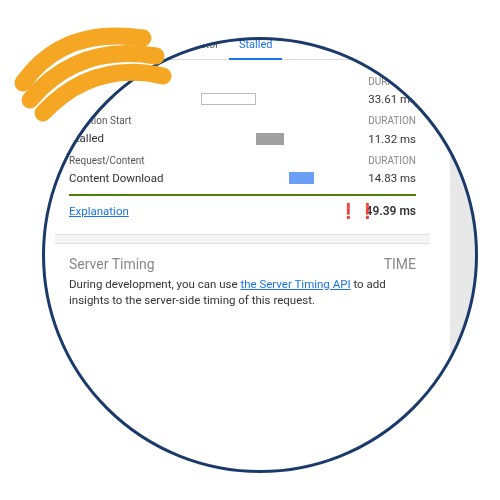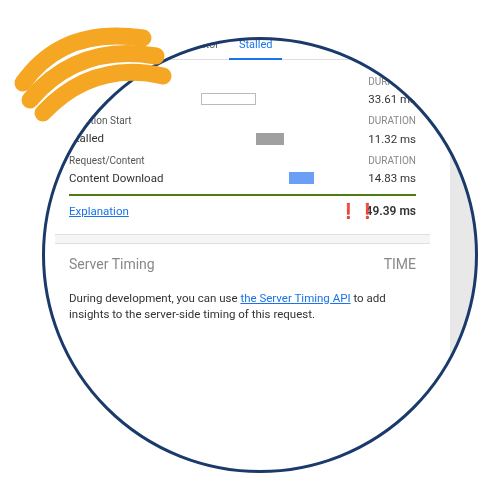--- a/index.html
+++ b/index.html
@@ -20,21 +20,21 @@
 .trow .chart { flex: 1; height: 14px; position: relative; }
 .trow .val { flex: 0 0 60px; text-align: right; font-size: 11.5px; }
 .bar { position: absolute; height: 12px; top: 1px; }
 .box { position: absolute; height: 12px; top: 1px; border: 1px solid #bbb; background: #fff; }
 .total { display: flex; justify-content: space-between; align-items: center; padding: 8px 0; border-top: 2px solid #4d7c0f; margin-top: 6px; }
 .link { color: #1a73e8; text-decoration: underline; font-size: 11.5px; cursor: pointer; }
 .total-val { font-weight: 600; font-size: 12px; position: relative; }
 .excl { position: absolute; left: -26px; top: -2px; color: #c53929; font-weight: 900; font-size: 15px; }
 .divider { height: 10px; background: #f5f5f5; border-top: 1px solid #e0e0e0; border-bottom: 1px solid #e0e0e0; margin: 8px -14px; }
 .server-hdr { display: flex; justify-content: space-between; font-size: 14px; color: #888; padding: 4px 0; align-items: flex-end; }
-.server-desc { font-size: 11.5px; color: #333; line-height: 1.4; padding-bottom: 20px; margin-top: 14px; }
+.server-desc { font-size: 11.5px; color: #333; line-height: 1.4; padding-bottom: 20px; }
 .circle-border { position: absolute; width: 436px; height: 436px; border: 3px solid #1a3a6b; border-radius: 50%; left: 42px; top: 37px; pointer-events: none; }
 .brush { position: absolute; left: 8px; top: 8px; width: 170px; height: 120px; pointer-events: none; }
 </style>
 </head>
 <body>
 
 <div class="viewport">
   <div class="bg-gray"></div>
   <div class="bg-label">psule</div>
 

